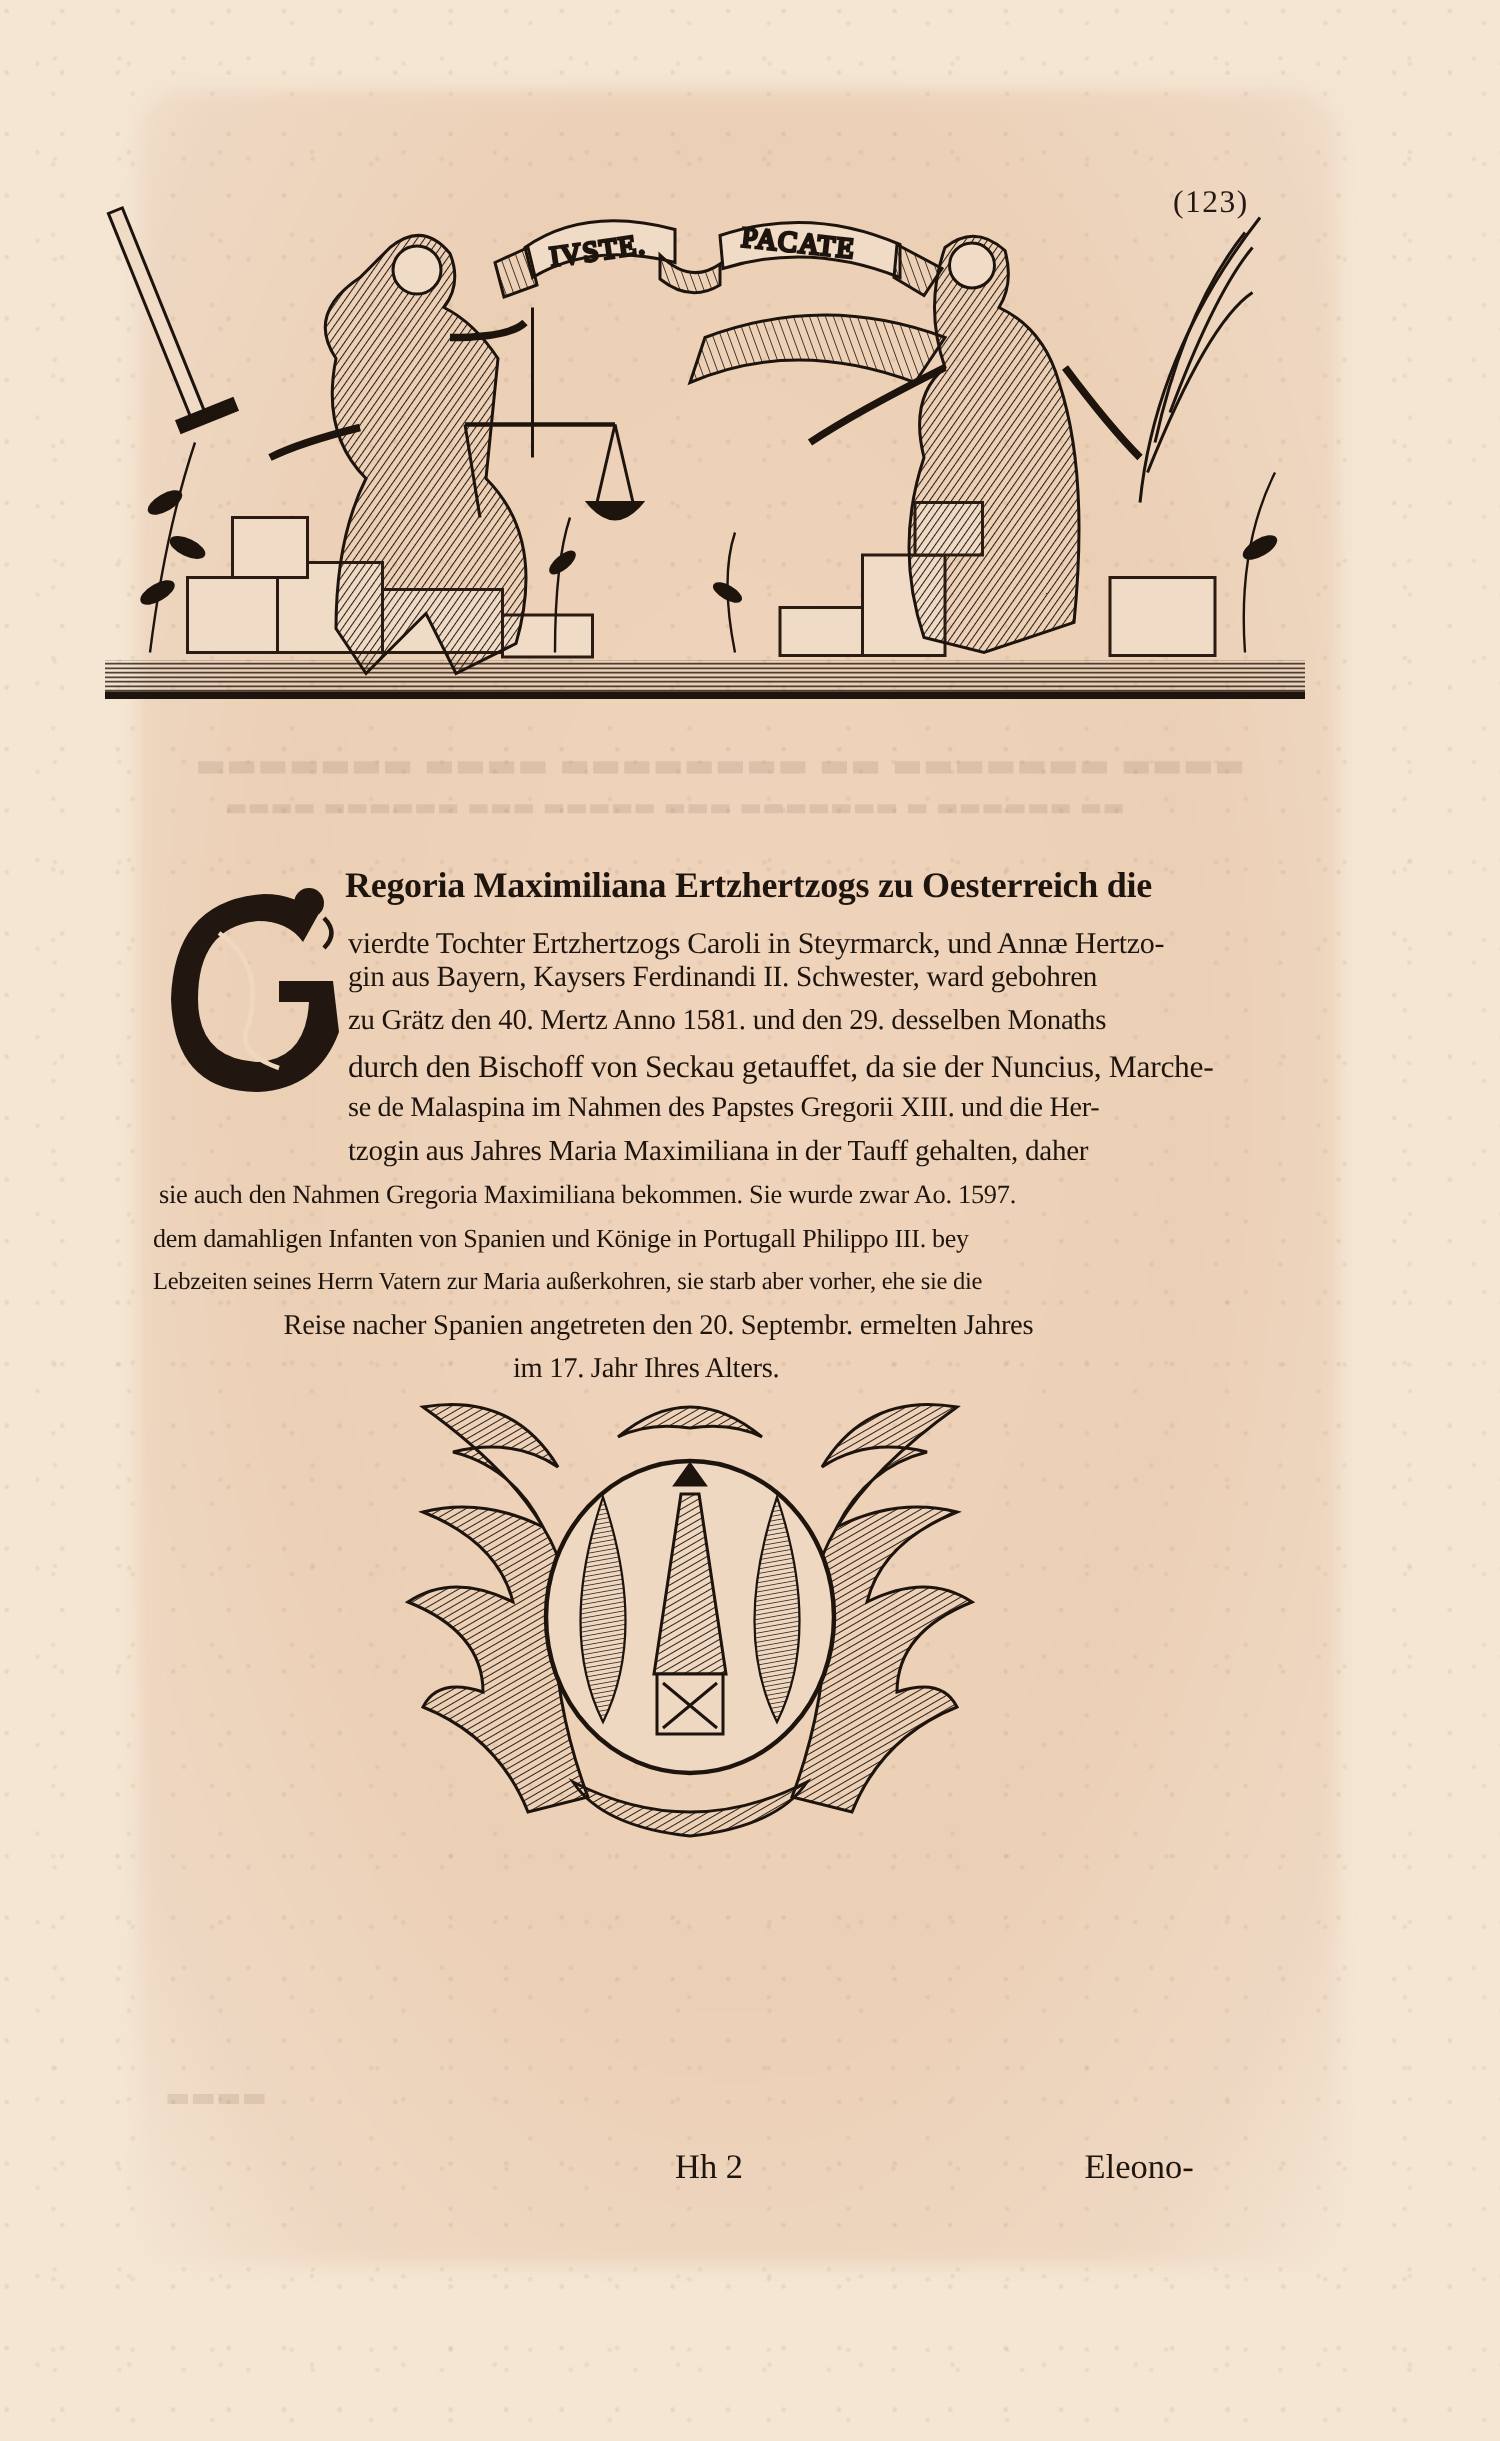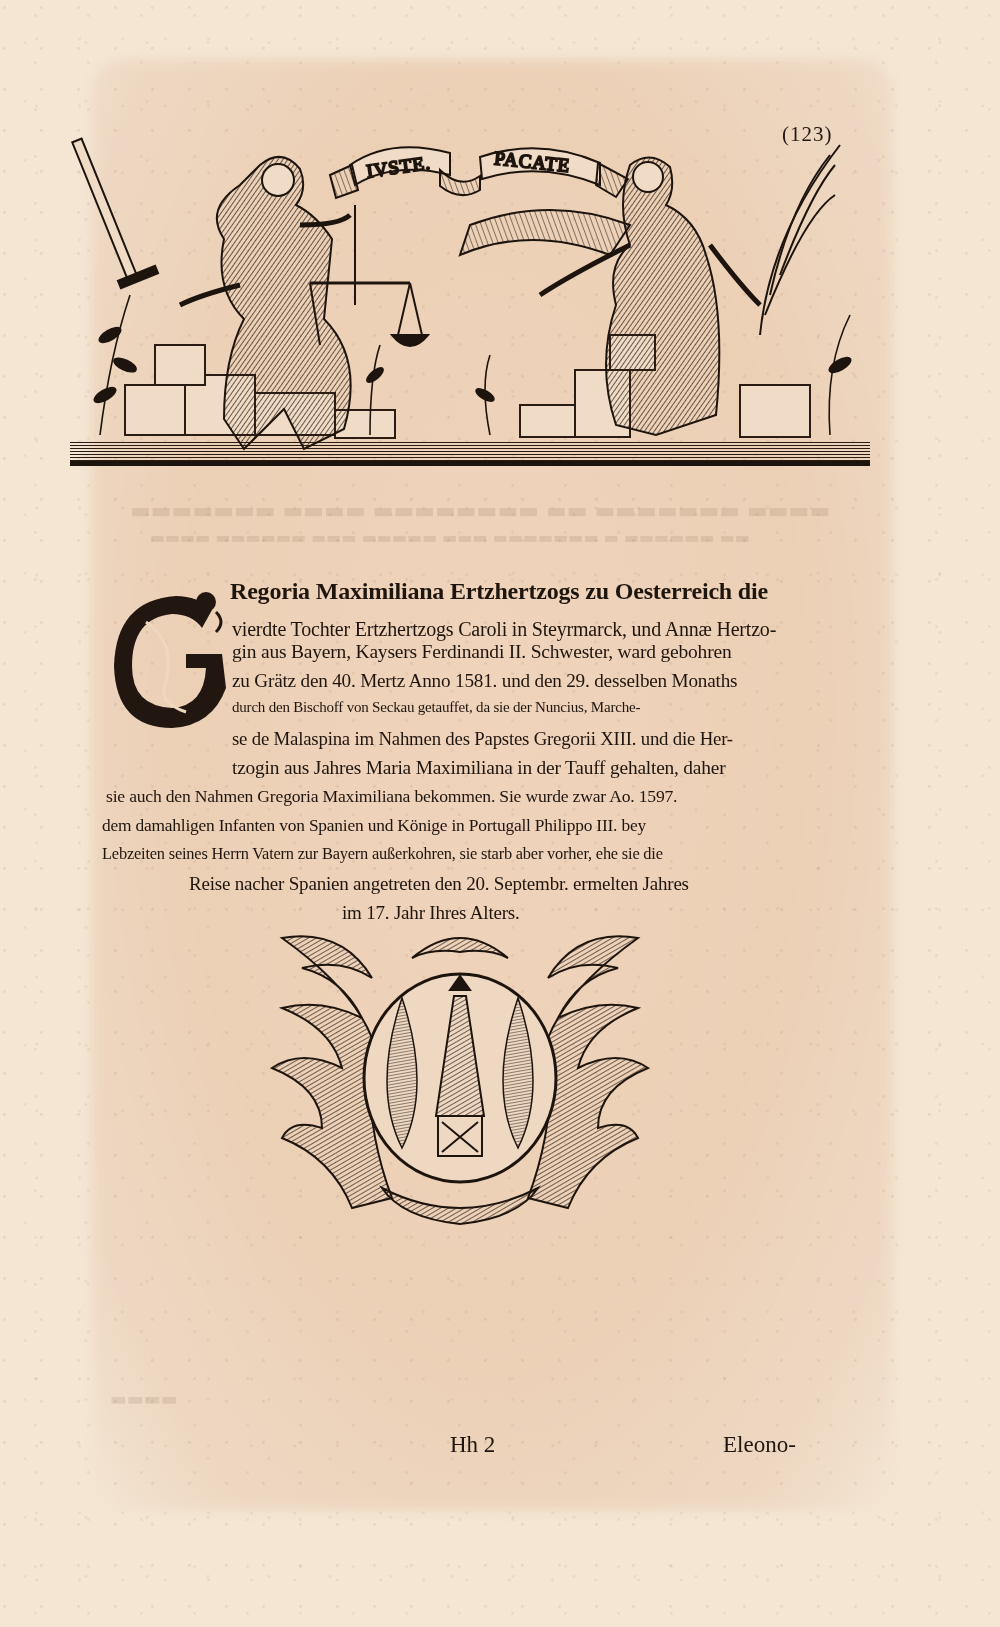--- a/index.html
+++ b/index.html
@@ -172,26 +172,26 @@
     <path d="M40 40 q30 20 20 60 q-10 20 20 30" stroke="#f0d8c0" stroke-width="3" fill="none"></path>
     <circle cx="100" cy="20" r="10" fill="#221710"></circle>
     <path d="M110 30 q10 10 0 20" stroke="#221710" stroke-width="3" fill="none"></path>
     <text x="60" y="110" font-size="1" fill="transparent">G</text>
   </svg>
 
   <div class="line first" style="left:124px;top:0px;">Regoria Maximiliana Ertzhertzogs zu Oesterreich die</div>
   <div class="line" style="left:126px;top:24px;font-size:20px;margin-top:16px;">vierdte Tochter Ertzhertzogs Caroli in Steyrmarck, und Annæ Hertzo-</div>
   <div class="line" style="left:126px;top:63px;font-size:19.5px;">gin aus Bayern, Kaysers Ferdinandi II. Schwester, ward gebohren</div>
   <div class="line" style="left:126px;top:92px;font-size:19.2px;">zu Grätz den 40. Mertz Anno 1581. und den 29. desselben Monaths</div>
-  <div class="line" style="left:126px;top:121px;font-size:15px;text-align:center;">durch den Bischoff von Seckau getauffet, da sie der Nuncius, Marche-</div>
+  <div class="line" style="left:126px;top:121px;font-size:21px;text-align:center;">durch den Bischoff von Seckau getauffet, da sie der Nuncius, Marche-</div>
   <div class="line" style="left:126px;top:150px;font-size:18.8px;">se de Malaspina im Nahmen des Papstes Gregorii XIII. und die Her-</div>
   <div class="line" style="left:126px;top:179px;font-size:19.4px;">tzogin aus Jahres Maria Maximiliana in der Tauff gehalten, daher</div>
   <div class="line" style="left:0px;top:208px;font-size:17.6px;">sie auch den Nahmen Gregoria Maximiliana bekommen. Sie wurde zwar Ao. 1597.</div>
   <div class="line" style="left:-4px;top:237px;font-size:17.4px;font-family:Liberation Serif, serif;">dem damahligen Infanten von Spanien und Könige in Portugall Philippo III. bey</div>
-  <div class="line" style="left:-4px;top:266px;font-size:16.4px;">Lebzeiten seines Herrn Vatern zur Bayern außerkohren, sie starb aber vorher, ehe sie die</div>
+  <div class="line" style="left:-4px;top:266px;font-size:16.4px;">Lebzeiten seines Herrn Vatern zur Maria außerkohren, sie starb aber vorher, ehe sie die</div>
   <div class="line" style="left:64px;top:295px;font-size:19px;margin-left:19px;">Reise nacher Spanien angetreten den 20. Septembr. ermelten Jahres</div>
   <div class="line" style="left:236px;top:324px;font-size:19px;">im 17. Jahr Ihres Alters.</div>
 </div>
 
 <div class="ornament">
   <svg viewBox="0 0 396 310" xmlns="http://www.w3.org/2000/svg">
     <defs>
       <pattern id="leafhatch" width="4" height="4" patternUnits="userSpaceOnUse" patternTransform="rotate(60)">
         <line x1="0" y1="0" x2="0" y2="4" stroke="#261a12" stroke-width="1.3"></line>
       </pattern>

